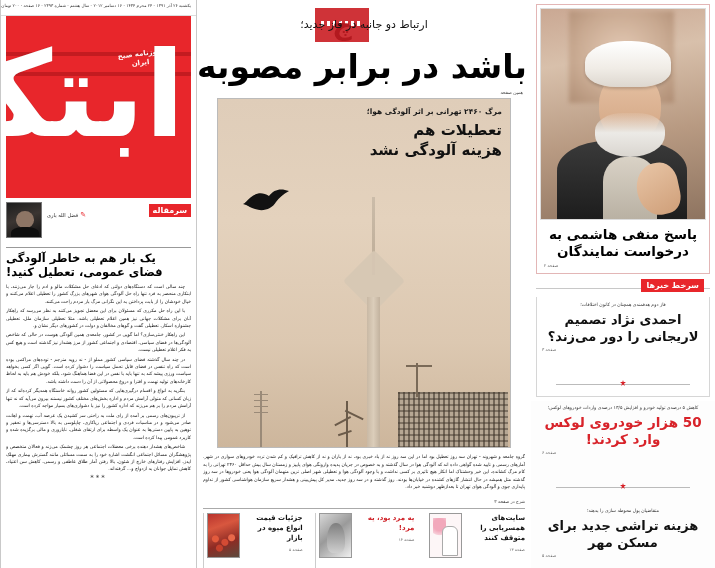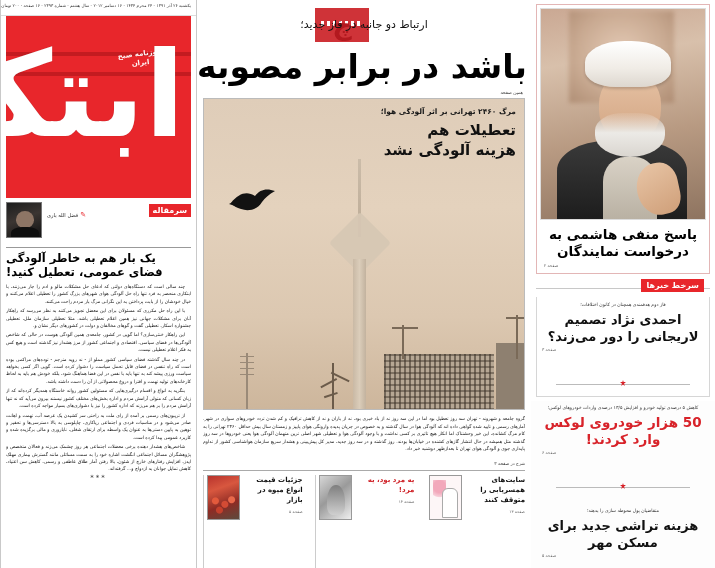--- a/index.html
+++ b/index.html
@@ -165,22 +165,22 @@
     text-align: center; color: #000; direction: rtl;
     padding: 0 4px 2px 4px;
     white-space: nowrap;
   }
   .subline {
     font-size: 4.5px; color: #444; direction: rtl;
     padding: 2px 8px 3px 0; text-align: right;
   }
 
   .photo-block {
-    margin: 0 6px;
-    height: 312px;
+    margin: 0 20px;
+    height: 350px;
     position: relative;
     background: linear-gradient(180deg,#dfcdb9 0%, #e4d2bd 35%, #dcc8b1 70%, #cdb69c 100%);
     border: 1px solid #bbb;
     overflow: hidden;
   }
   .photo-overlay {
     position: absolute; right: 8px; top: 8px;
     text-align: right; direction: rtl; z-index: 6;
   }
   .photo-kicker { font-size: 7.5px; font-weight: bold; color: #1a1a1a; margin-bottom: 4px; }

